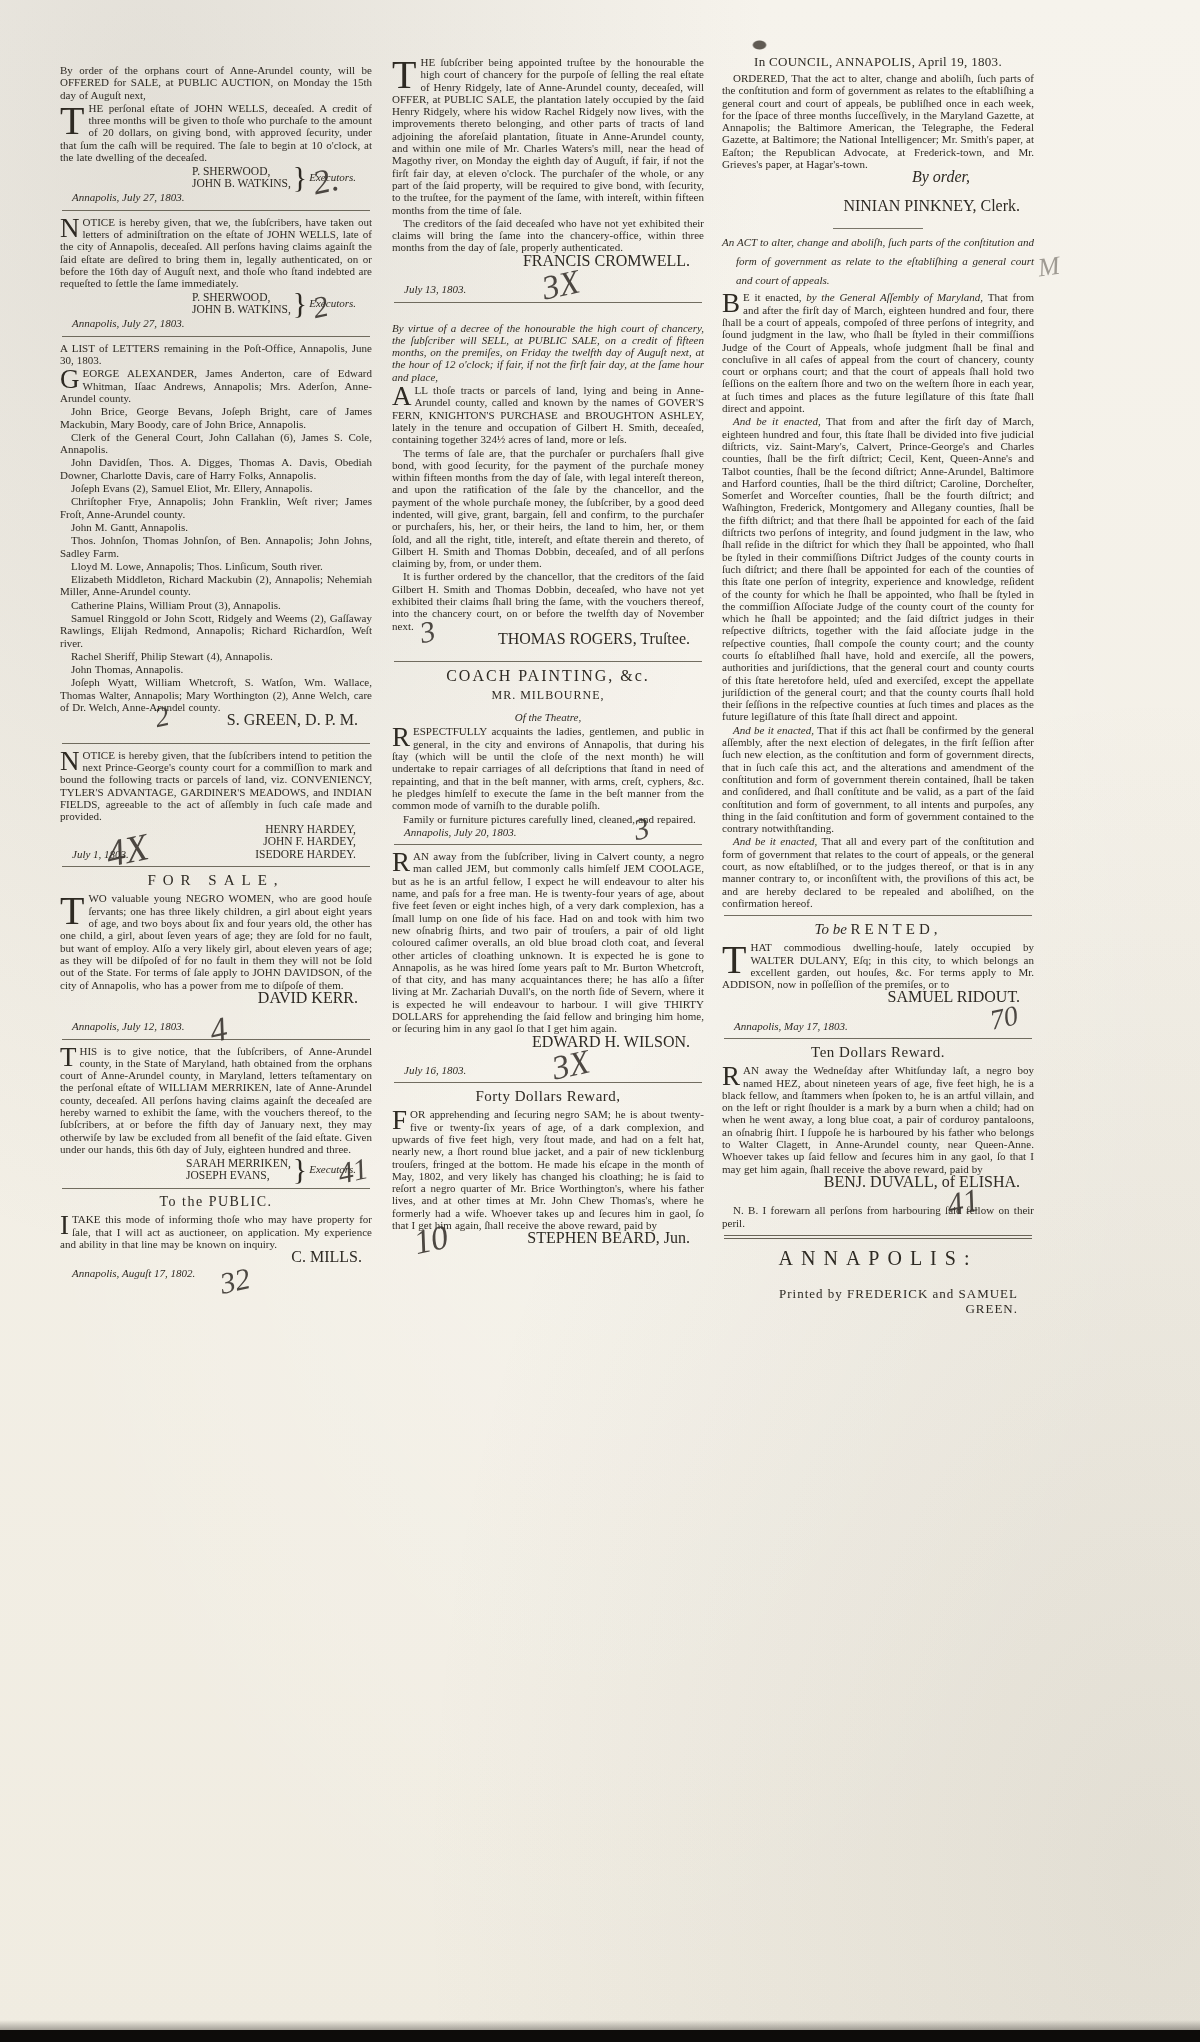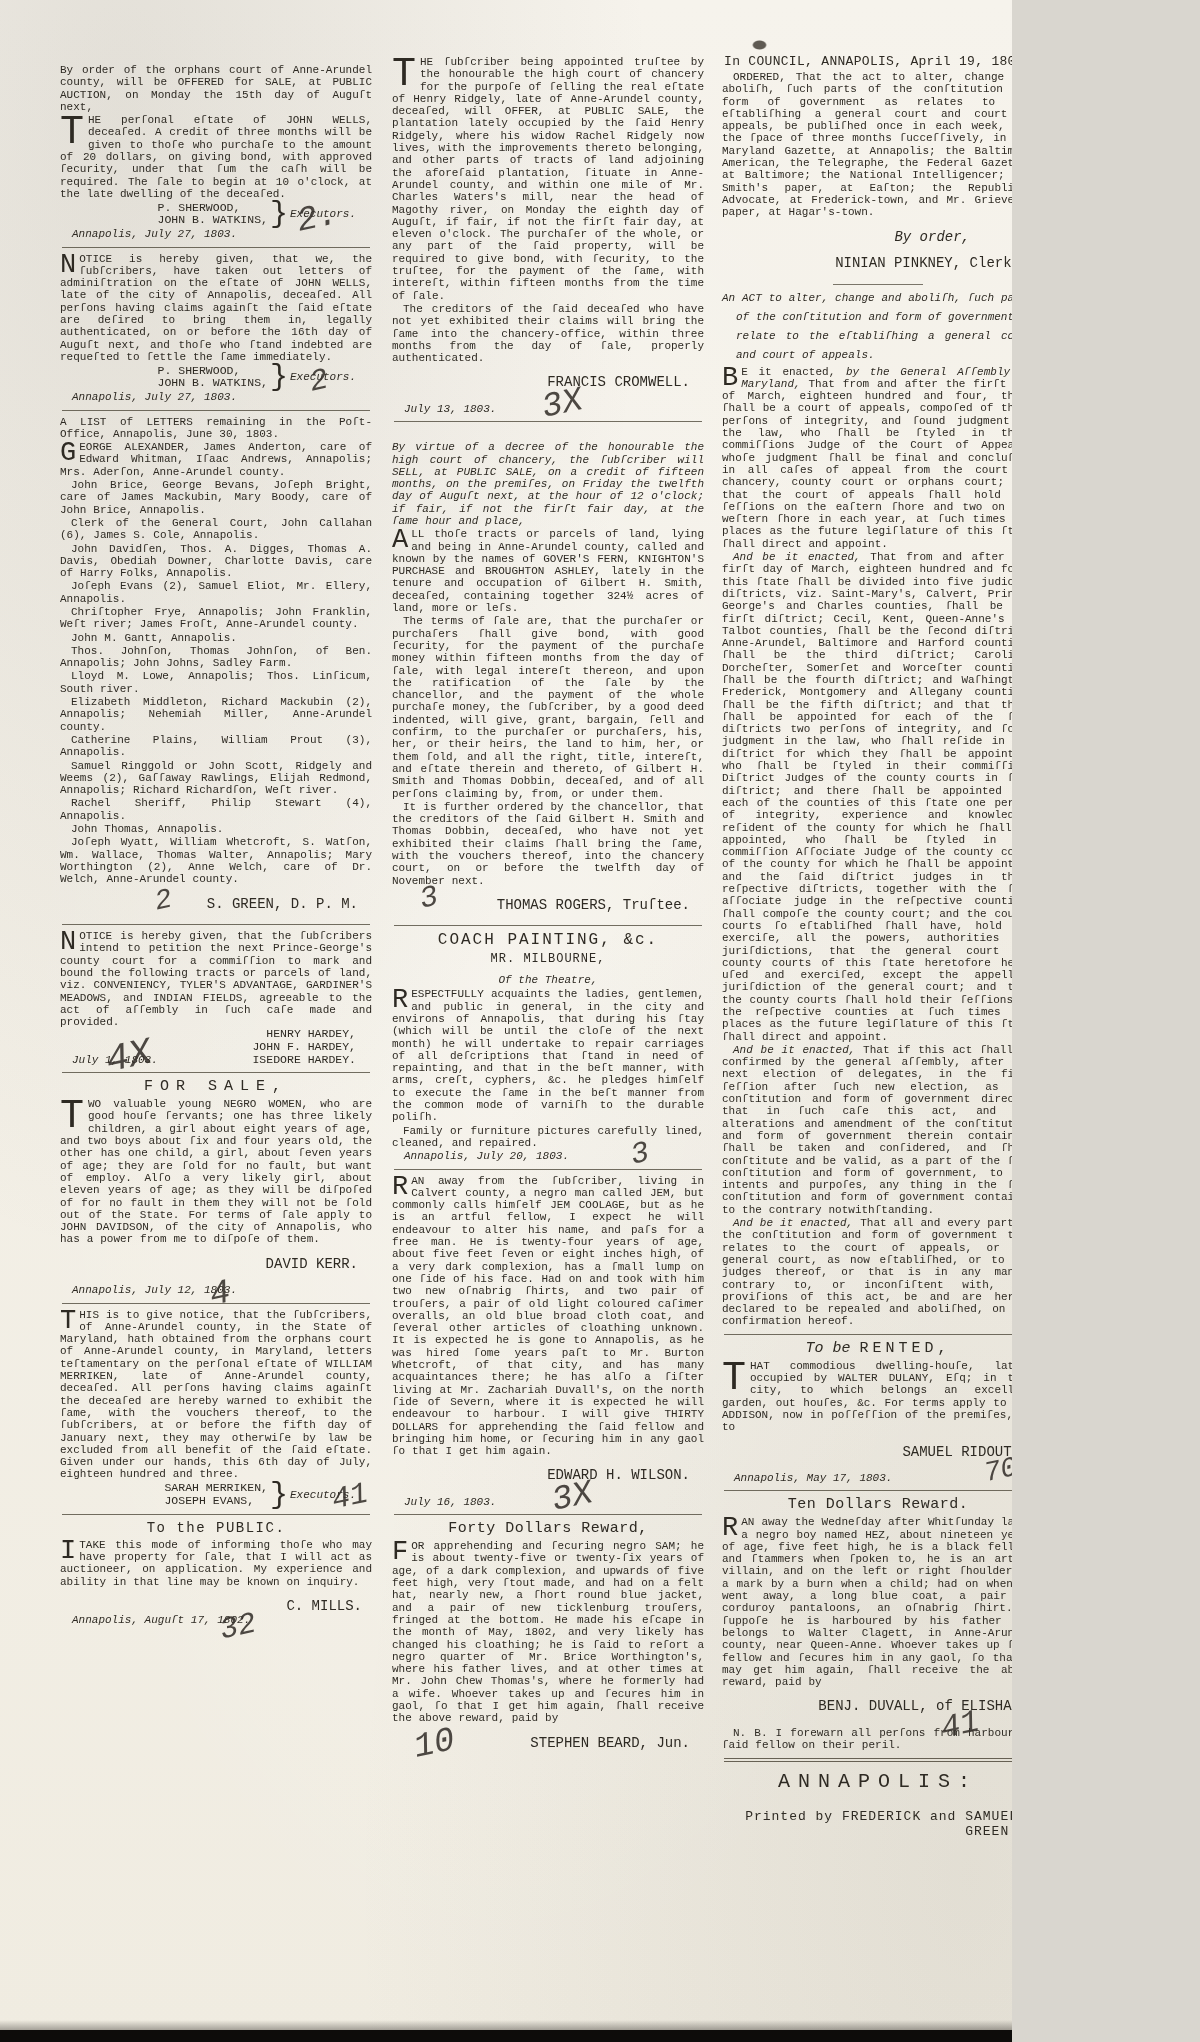--- a/index.html
+++ b/index.html
@@ -1,34 +1,34 @@
 <!DOCTYPE html>
 <html><head>
 <meta charset="utf-8">
 <style>
   html,body{margin:0;padding:0;background:#d9d6cf;}
-  .page{position:relative;width:1012px;height:2042px;overflow:hidden;
+  .page{position:relative;width:1200px;height:2042px;overflow:hidden;
     background:
       radial-gradient(ellipse at 12% 6%, rgba(110,104,92,.14), transparent 42%),
       radial-gradient(ellipse at 96% 92%, rgba(100,95,85,.10), transparent 45%),
       radial-gradient(ellipse at 50% 50%, rgba(255,255,255,.25), transparent 70%),
       linear-gradient(#f6f3ec,#f0ece1);
-    font-family:Liberation Mono, monospace;color:#2e2a23;}
+    font-family:Liberation Serif, serif;color:#2e2a23;}
   .col{position:absolute;width:312px;}
   #c1{left:60px;top:64px;} #c2{left:392px;top:56px;} #c3{left:722px;top:54px;}
   .article{position:relative;margin-bottom:2px;}
   .par{margin:0;text-align:justify;font-size:11px;line-height:12.3px;word-spacing:.3px;}
   .par + .par{margin-top:1px;}
   .ind{text-indent:11px;}
   .it{font-style:italic;margin-top:19px;}
   .dc{float:left;}
   .dc2{font-size:27px;line-height:21px;padding:2px 3px 0 0;}
   .dc3{font-size:40px;line-height:31px;padding:3px 4px 0 0;}
   .dateline{margin:1px 0 0 12px;font-size:11px;line-height:12.3px;font-style:italic;text-align:left;}
-  .sig-right{margin-top:12px;padding-right:14px;font-size:14px;line-height:12.5px;text-align:right;}
+  .sig-right{margin-top:1px;padding-right:14px;font-size:16px;line-height:12.5px;text-align:right;}
   .daterow{display:flex;justify-content:space-between;align-items:flex-end;}
   .daterow .dateline{margin-left:12px;}
   .daterow .sig-right{padding-right:10px;}
   .sigbrace{display:flex;align-items:center;justify-content:flex-end;margin:1px 16px 0 0;}
   .sigbrace .names{text-align:left;font-size:11.5px;line-height:12.6px;}
   .sigbrace .brace{font-size:30px;line-height:26px;margin:0 2px;}
   .sigbrace .role{font-size:11px;font-style:italic;}
   .names-right{text-align:right;font-size:11.5px;line-height:12.6px;padding-right:16px;}
   .rule{border-top:1px solid rgba(70,64,50,.75);margin:6px 2px 5px;}
   .rule.short{width:90px;margin:5px auto 4px;border-top:1px solid rgba(70,64,50,.7);}

